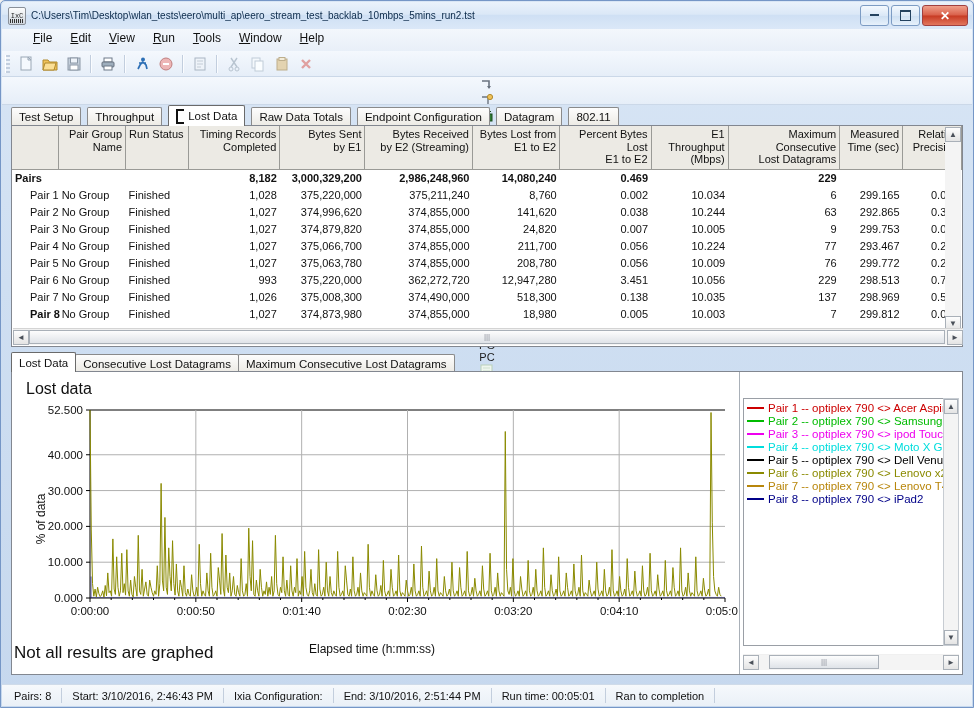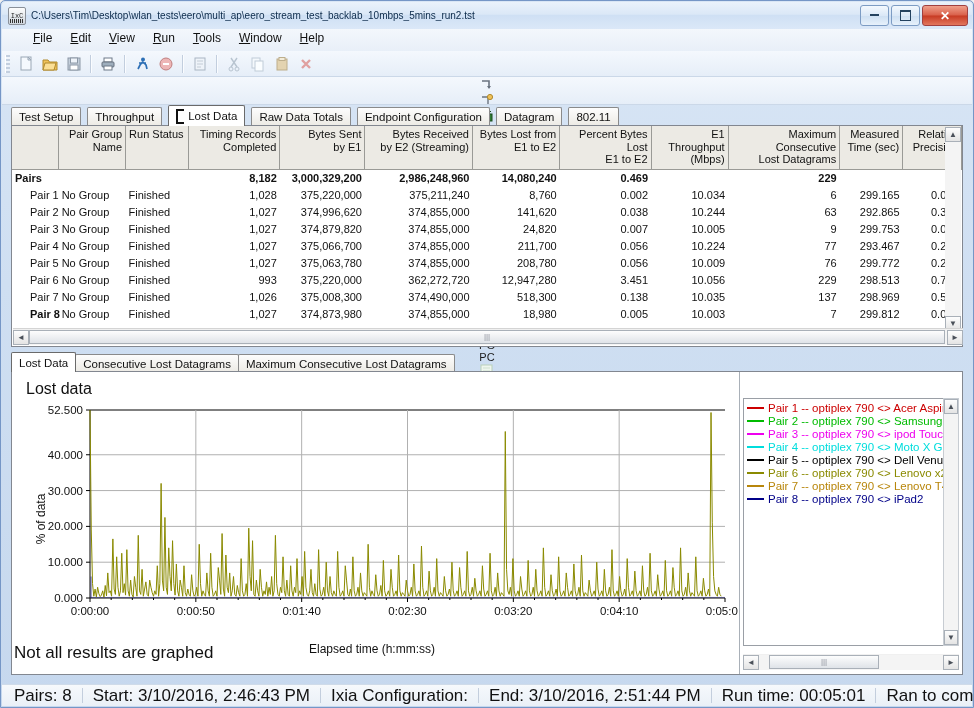--- a/index.html
+++ b/index.html
@@ -212,21 +212,21 @@
   }
 
   
   .statusbar{
     position:absolute;left:1px;bottom:1px;width:970px;height:22px;
     background:linear-gradient(to bottom,#f6f9fc,#eaf0f7);
     border-top:1px solid #cfdbe9;display:flex;align-items:center;
     box-sizing:border-box;padding-left:6px;
   }
   .scell{
-    font-size:17px;color:#111;padding:0 10px;height:15px;display:flex;align-items:center;
+    font-size:11px;color:#111;padding:0 10px;height:15px;display:flex;align-items:center;
     border-right:1px solid #c3cedd;white-space:nowrap;
   }
   .scell:first-child{padding-left:6px;}
 </style>
 </head>
 <body>
 
 <div class="win">
 
   <div class="titlebar">

